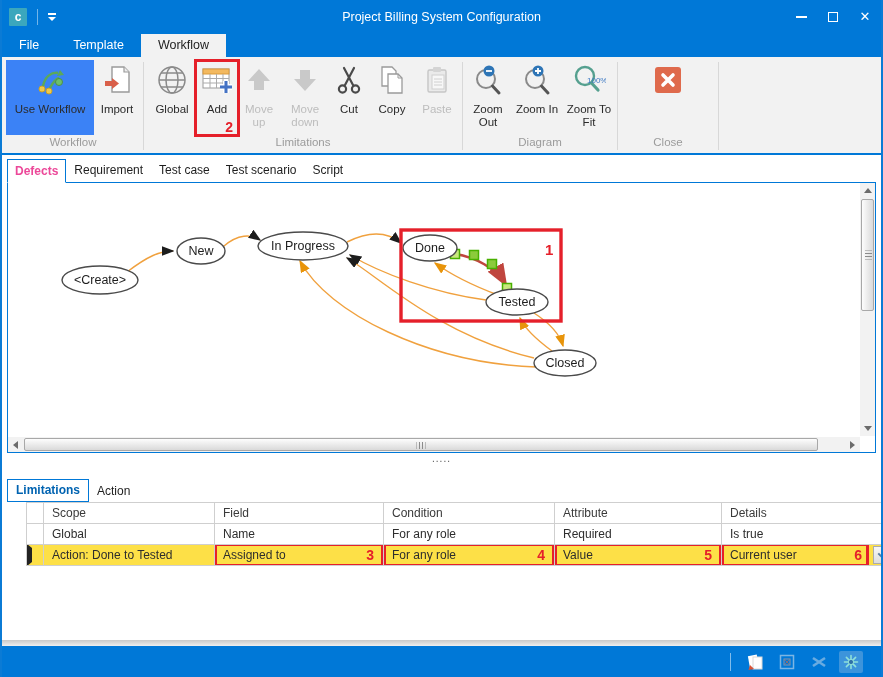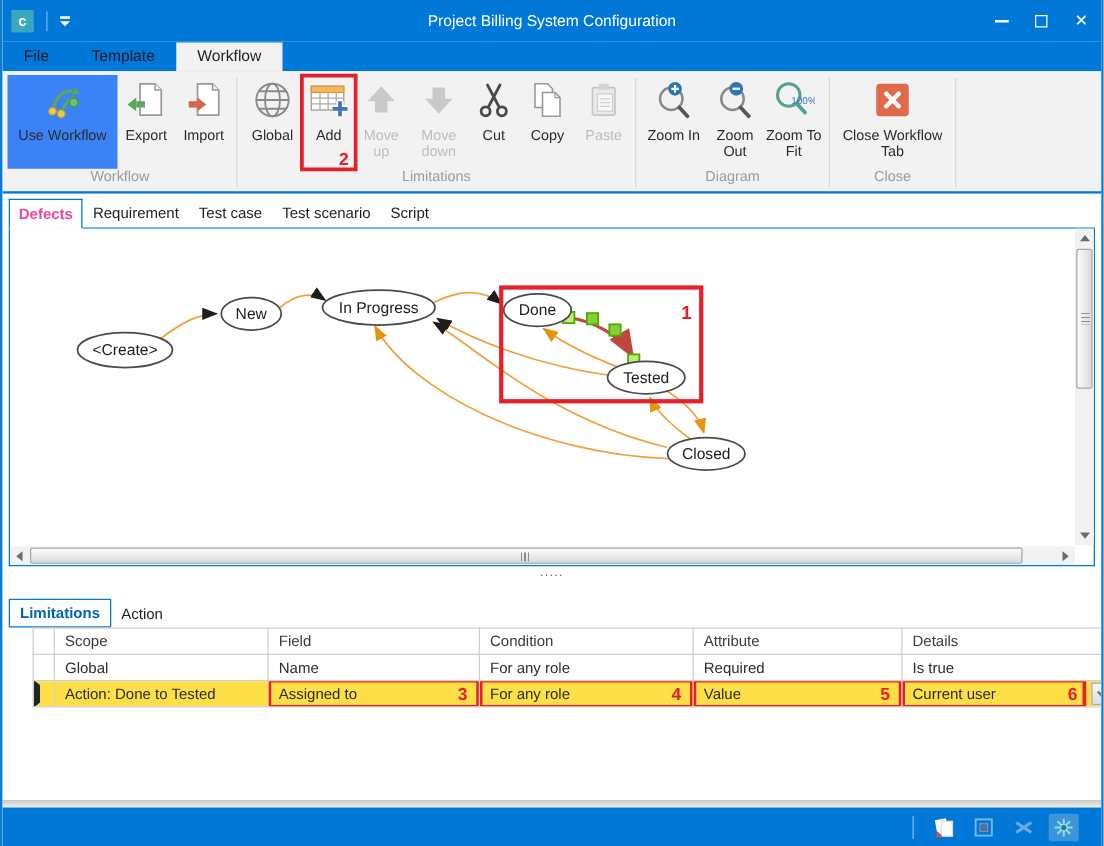--- a/index.html
+++ b/index.html
@@ -17,21 +17,21 @@
   .qat .bar { width:8px; height:2px; background:#fff; margin-bottom:2px; }
   .qat .tri { width:0; height:0; border-left:4px solid transparent; border-right:4px solid transparent; border-top:4px solid #fff; }
   .tb-title { position:absolute; left:0; right:0; text-align:center; color:#fff; font-size:12.5px; pointer-events:none; }
   .win-controls { margin-left:auto; display:flex; height:100%; }
   .wbtn { width:32px; height:100%; display:flex; align-items:center; justify-content:center; color:#fff; font-size:13px; }
   .wbtn .maxbox { width:10px; height:10px; border:1.5px solid #fff; }
   .wbtn .minbar { width:11px; height:2px; background:#fff; }
 
   
   .menubar { height:24px; background:#0078D7; display:flex; align-items:flex-end; flex:0 0 auto; }
-  .mtab { padding:4px 17px 5px 17px; color:#0f172a; font-size:12.5px; }
+  .mtab { padding:4px 17px 5px 17px; color:#ffffff; font-size:12.5px; }
   .mtab.active { background:#F2F2F2; color:#1e1e1e; }
 
   
   .ribbon { height:98px; background:#F2F2F2; border-bottom:2px solid #0078D7; display:flex; padding:2px 0 0 2px; flex:0 0 auto; }
   .rgroup { display:flex; flex-direction:column; }
   .rgroup-buttons { flex:1; display:flex; align-items:stretch; padding:1px 2px; }
   .rgroup-label { height:17px; text-align:center; color:#9B9B9B; font-size:11.5px; }
   .rsep { width:1px; background:#D8D8D8; margin:3px 1px; }
   .rbtn { display:flex; flex-direction:column; align-items:center; padding-top:4px; position:relative; }
   .rbtn .ricon { height:38px; display:flex; align-items:flex-start; justify-content:center; }
@@ -145,31 +145,20 @@
                 <circle cx="25" cy="18" r="3.5" fill="#6CBF6B" stroke="#4C8F4B"></circle>
               </svg>
           </span>
           <span class="rlabel">Use Workflow</span>
         </div>
         <div class="rbtn" style="width:46px">
           <span class="ricon">
             <svg width="32" height="32">
                 <path d="M11,3 h12 l5,5 v20 h-17 z" fill="#fff" stroke="#9a9a9a" stroke-width="1.4"></path>
                 <path d="M23,3 v5 h5" fill="#EDEDED" stroke="#9a9a9a" stroke-width="1.2"></path>
-            <rect x="8" y="17" width="7" height="5" fill="#5BA85A"></rect>
-                <path d="M8,14 v11 l-7,-5.5 z" fill="#5BA85A"></path>
-              </svg>
-          </span>
-          <span class="rlabel">Export</span>
-        </div>
-        <div class="rbtn" style="width:46px">
-          <span class="ricon">
-            <svg width="32" height="32">
-                <path d="M11,3 h12 l5,5 v20 h-17 z" fill="#fff" stroke="#9a9a9a" stroke-width="1.4"></path>
-                <path d="M23,3 v5 h5" fill="#EDEDED" stroke="#9a9a9a" stroke-width="1.2"></path>
             <rect x="4" y="17" width="7" height="5" fill="#D9604A"></rect>
                 <path d="M11,14 v11 l7,-5.5 z" fill="#D9604A"></path>
               </svg>
           </span>
           <span class="rlabel">Import</span>
         </div>
       </div>
       <div class="rgroup-label">Workflow</div>
     </div>
 
@@ -254,42 +243,42 @@
           <span class="rlabel">Paste</span>
         </div>
       </div>
       <div class="rgroup-label">Limitations</div>
     </div>
 
     <div class="rsep"></div>
 
     <div class="rgroup">
       <div class="rgroup-buttons">
+        <div class="rbtn" style="width:44px">
+          <span class="ricon">
+            <svg width="32" height="32">
+                <circle cx="14" cy="15" r="9" fill="none" stroke="#8a8a8a" stroke-width="2"></circle>
+                <path d="M20.5,22 L27,29" stroke="#555" stroke-width="3" stroke-linecap="round"></path>
+            <circle cx="17" cy="7" r="5.5" fill="#2E75B6"></circle>
+                <path d="M14,7 h6" stroke="#fff" stroke-width="1.8"></path>
+              </svg>
+          </span>
+          <span class="rlabel">Zoom Out</span>
+        </div>
         <div class="rbtn" style="width:54px">
           <span class="ricon">
             <svg width="32" height="32">
                 <circle cx="14" cy="15" r="9" fill="none" stroke="#8a8a8a" stroke-width="2"></circle>
                 <path d="M20.5,22 L27,29" stroke="#555" stroke-width="3" stroke-linecap="round"></path>
             <circle cx="17" cy="7" r="5.5" fill="#2E75B6"></circle>
                 <path d="M17,4 v6 M14,7 h6" stroke="#fff" stroke-width="1.8"></path>
               </svg>
           </span>
           <span class="rlabel">Zoom In</span>
         </div>
-        <div class="rbtn" style="width:44px">
-          <span class="ricon">
-            <svg width="32" height="32">
-                <circle cx="14" cy="15" r="9" fill="none" stroke="#8a8a8a" stroke-width="2"></circle>
-                <path d="M20.5,22 L27,29" stroke="#555" stroke-width="3" stroke-linecap="round"></path>
-            <circle cx="17" cy="7" r="5.5" fill="#2E75B6"></circle>
-                <path d="M14,7 h6" stroke="#fff" stroke-width="1.8"></path>
-              </svg>
-          </span>
-          <span class="rlabel">Zoom Out</span>
-        </div>
         <div class="rbtn" style="width:50px">
           <span class="ricon">
             <svg width="34" height="32">
                 <circle cx="13" cy="12" r="9" fill="none" stroke="#55A08F" stroke-width="2.4"></circle>
                 <path d="M19.5,19 L26,26" stroke="#55A08F" stroke-width="3.2" stroke-linecap="round"></path>
             <text x="15" y="19" font-size="8" fill="#3B78C3" font-family="Liberation Sans, sans-serif">100%</text>
               </svg>
           </span>
           <span class="rlabel">Zoom To Fit</span>
         </div>
@@ -301,21 +290,20 @@
 
     <div class="rgroup">
       <div class="rgroup-buttons">
         <div class="rbtn" style="width:94px">
           <span class="ricon">
             <svg width="32" height="32">
                 <rect x="3" y="3" width="26" height="26" rx="3" fill="#DF6A4C"></rect>
                 <path d="M11,11 L21,21 M21,11 L11,21" stroke="#fff" stroke-width="3.6" stroke-linecap="round"></path>
               </svg>
           </span>
-          <span class="rlabel">Close Workflow Tab</span>
         </div>
       </div>
       <div class="rgroup-label">Close</div>
     </div>
 
     <div class="rsep"></div>
   </div>
 
   <div class="doc-area">
 

